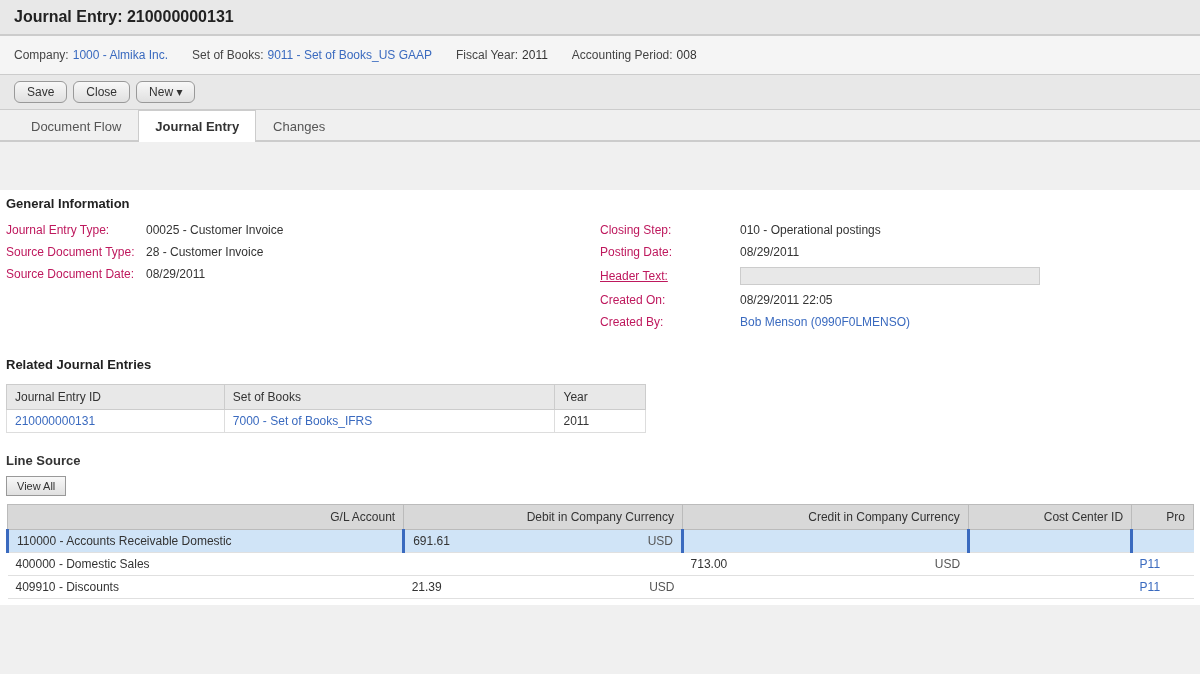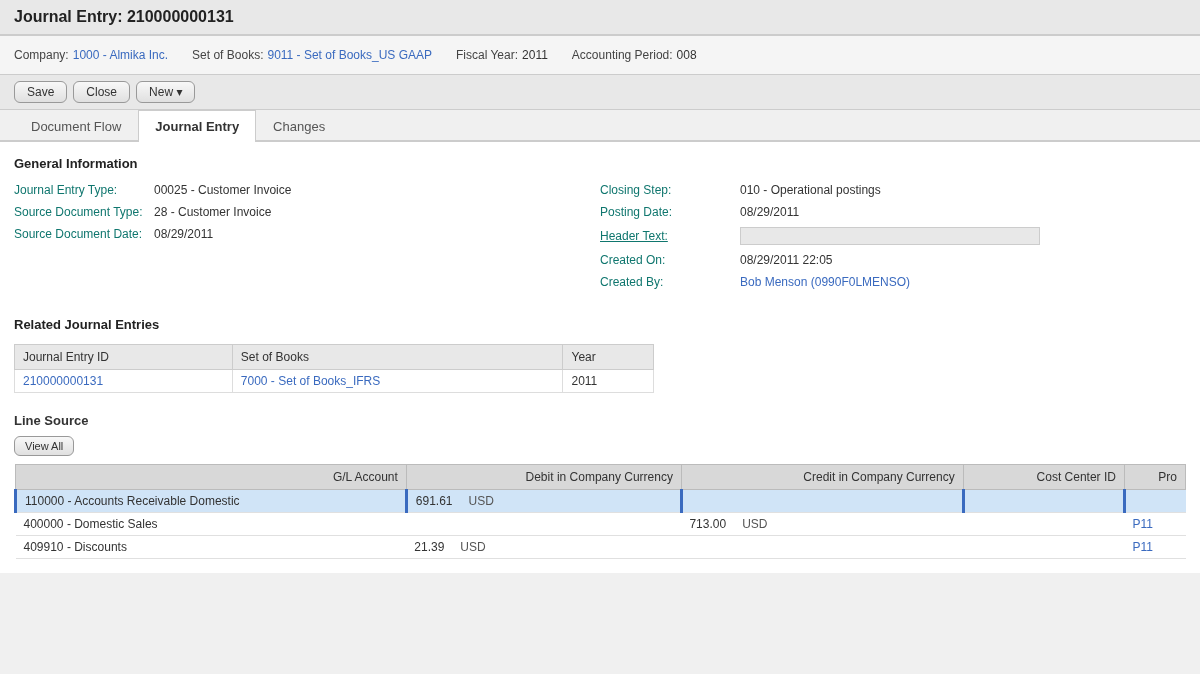--- a/index.html
+++ b/index.html
@@ -71,21 +71,22 @@
     }
     .tab.active {
       background: #fff;
       border-color: #ccc;
       border-bottom-color: #fff;
       color: #333;
       font-weight: bold;
     }
     .content-area {
       background: #fff;
-      padding: 14px;
+      padding: 6px;
+      margin-top: 48px;
     }
     .section-title {
       font-size: 13px;
       font-weight: bold;
       color: #222;
       margin-bottom: 12px;
     }
     .general-info {
       display: flex;
       gap: 0;
@@ -94,21 +95,21 @@
     .info-col {
       flex: 1;
     }
     .info-row {
       display: flex;
       margin-bottom: 8px;
       align-items: baseline;
     }
     .info-label {
       min-width: 140px;
-      color: #0f766e;
+      color: #be185d;
       font-size: 12px;
     }
     .info-label.underline {
       text-decoration: underline;
     }
     .info-value {
       color: #333;
       font-size: 12px;
     }
     .info-value.link {
@@ -164,21 +165,21 @@
     .line-items-section {}
     .line-items-title {
       font-size: 13px;
       font-weight: bold;
       margin-bottom: 8px;
     }
     .view-all-btn {
       padding: 3px 10px;
       font-size: 11px;
       border: 1px solid #999;
-      border-radius: 6px;
+      border-radius: 0;
       background: linear-gradient(to bottom, #f8f8f8, #e0e0e0);
       cursor: pointer;
       color: #333;
       margin-bottom: 8px;
       display: inline-block;
     }
     .line-items-table {
       width: 100%;
       border-collapse: collapse;
       font-size: 12px;
@@ -195,22 +196,22 @@
       padding: 4px 8px;
       border-bottom: 1px solid #e0e0e0;
       color: #333;
     }
     .line-items-table tr.selected td {
       background: #d0e4f7;
       border-left: 3px solid #3a6abf;
     }
     .amount-cell {
       display: flex;
-      justify-content: flex-start;
-      gap: 16px;
+      justify-content: space-between;
+      gap: 4px;
       align-items: center;
     }
     .currency {
       color: #555;
     }
     .p11-link {
       color: #3a6abf;
       cursor: pointer;
     }
   </style>

